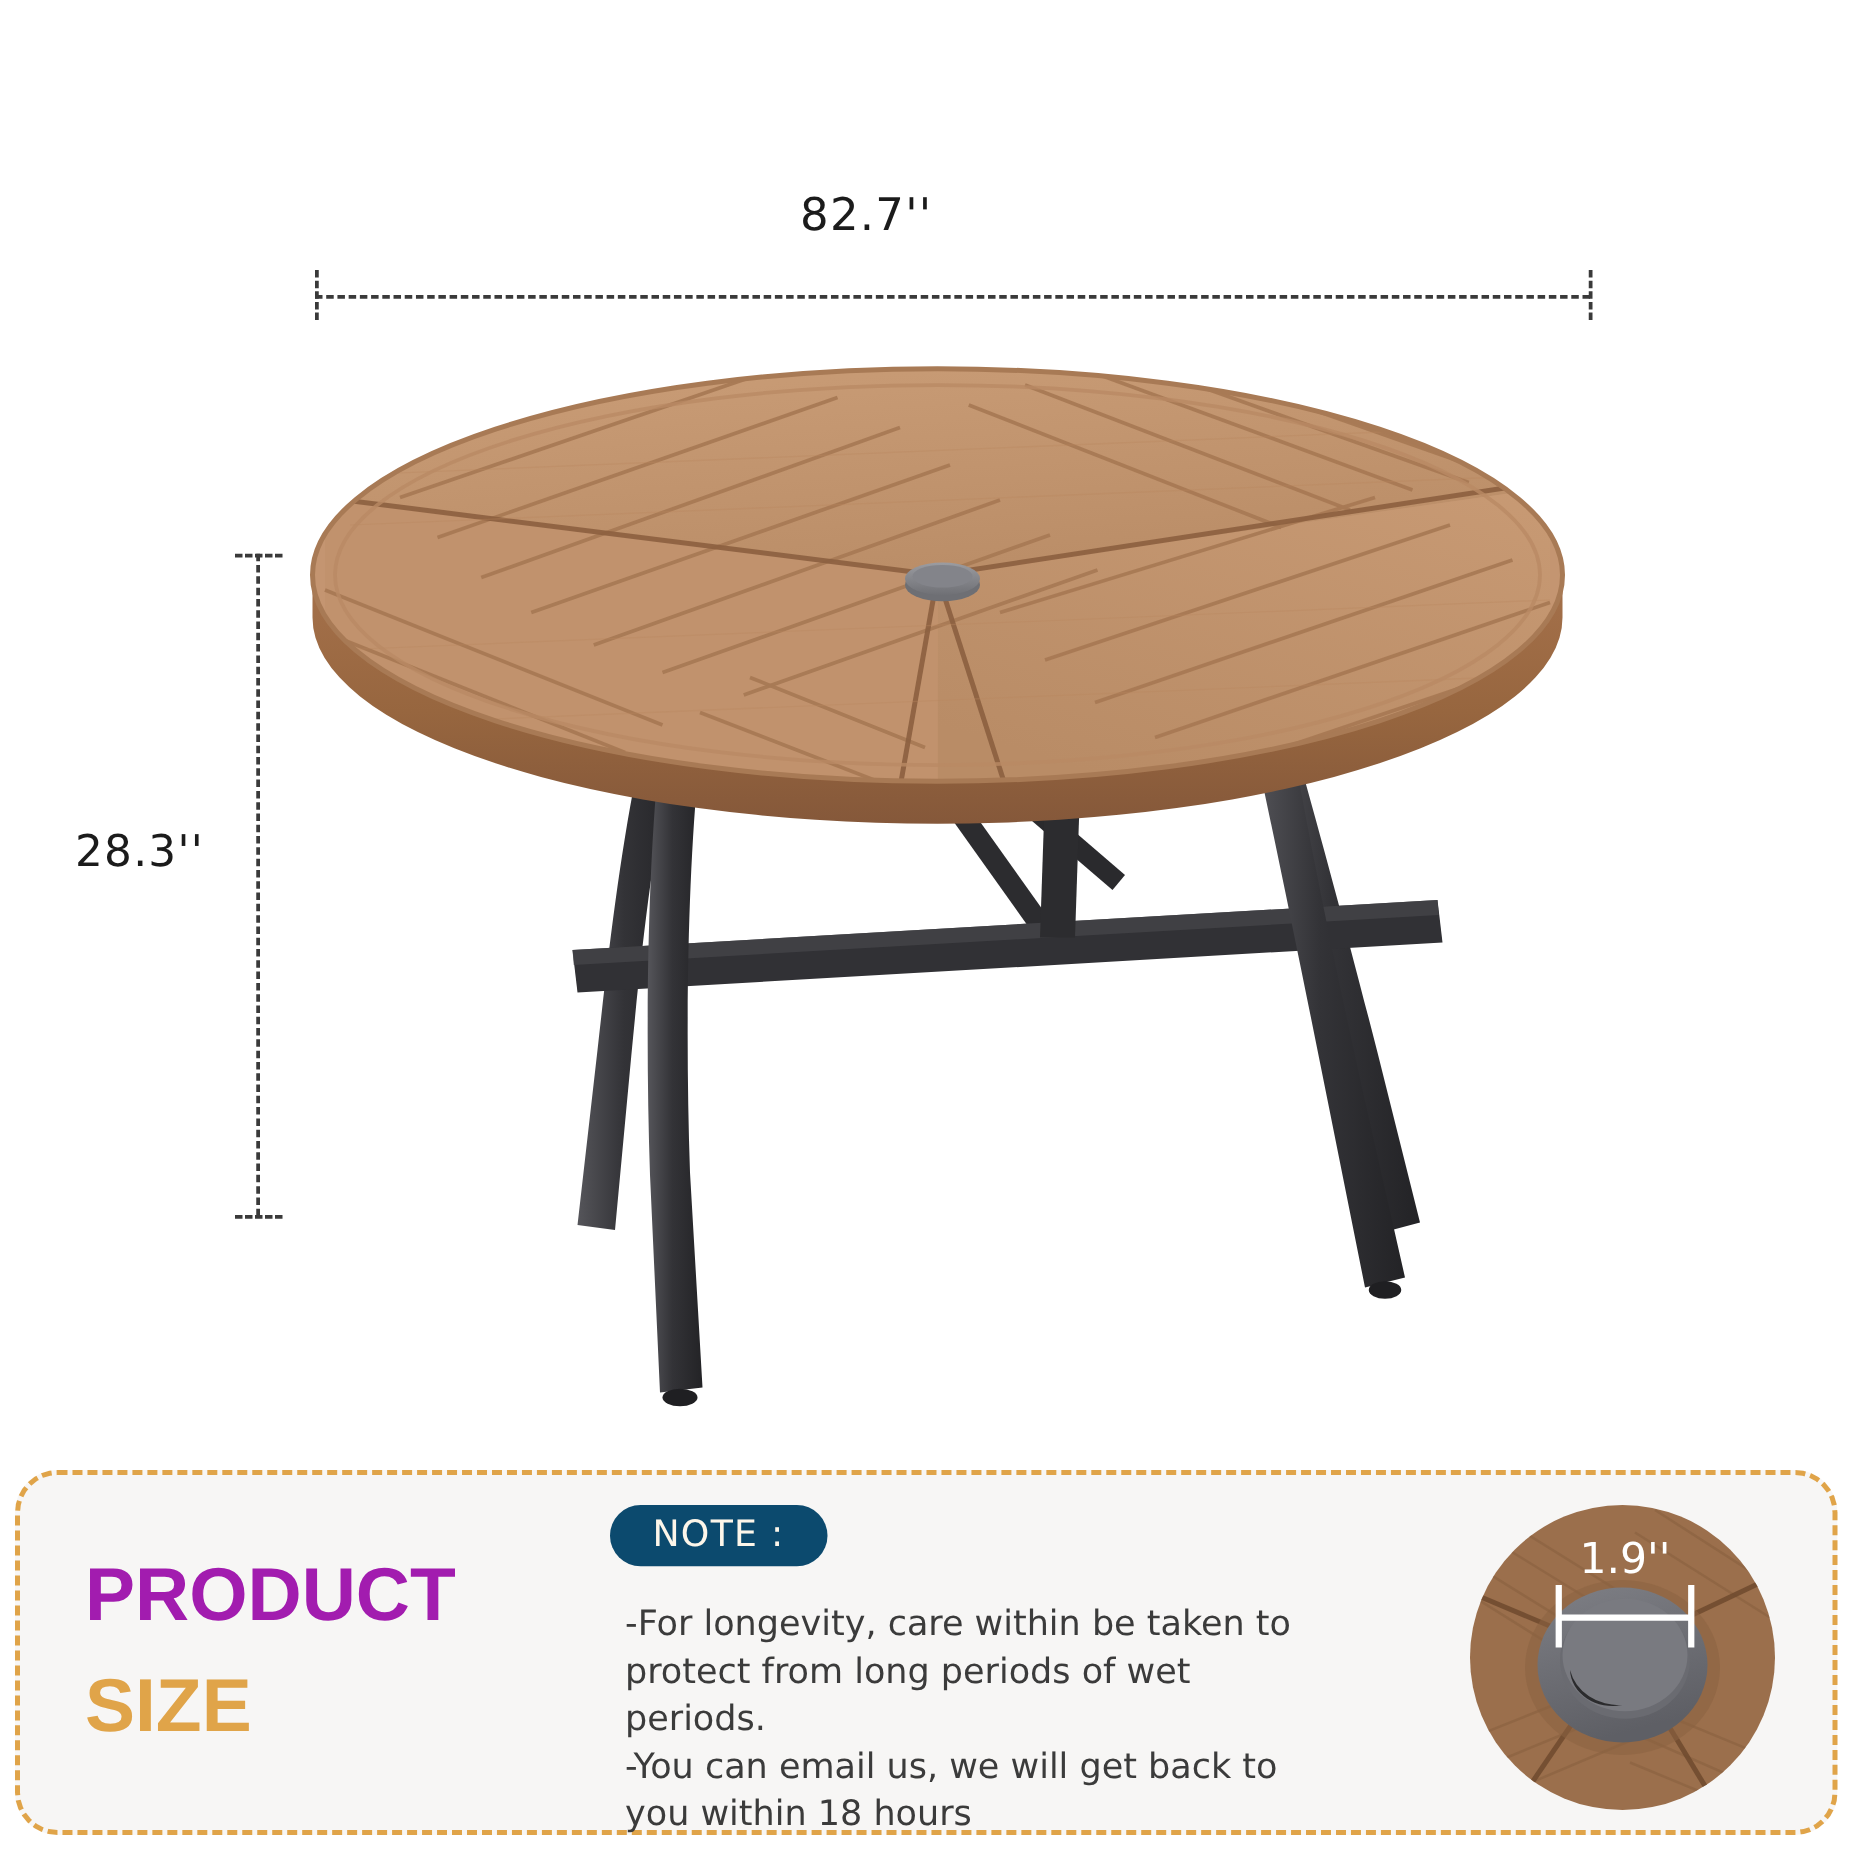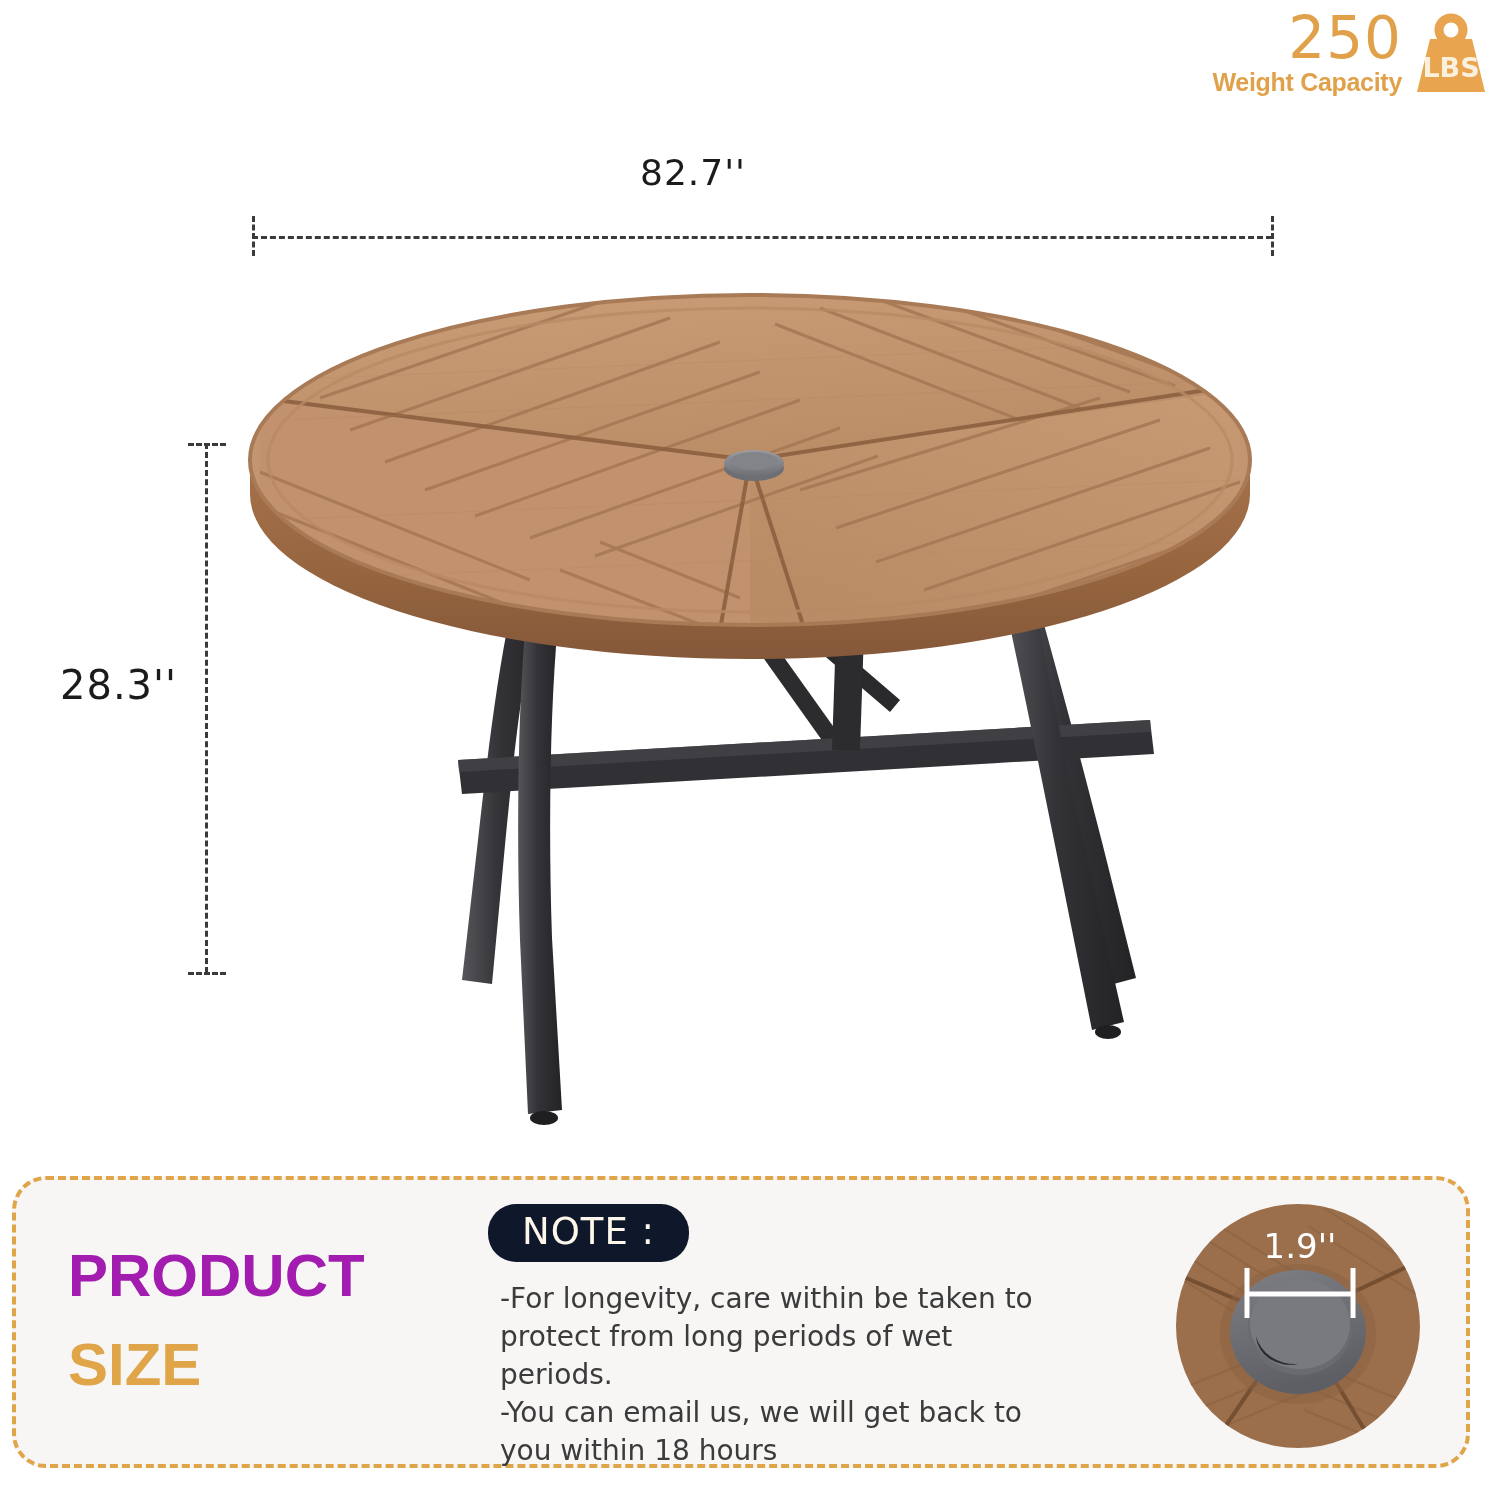--- a/index.html
+++ b/index.html
@@ -40,21 +40,21 @@
     position: absolute; left: 252px; top: 236px;
     width: 1020px; height: 0;
     border-top: 3px dashed #3a3a3a;
   }
   .tick-v {
     position: absolute; width: 0; height: 40px;
     border-left: 3px dashed #3a3a3a;
   }
   .dim-left-label {
     position: absolute; left: 60px; top: 662px;
-    font-size: 40px; color: #1b1b1b; letter-spacing: 1px;
+    font-size: 35px; color: #1b1b1b; letter-spacing: 1px;
     font-family: "DejaVu Sans", sans-serif;
   }
   .dim-left-line {
     position: absolute; left: 205px; top: 443px;
     width: 0; height: 530px;
     border-left: 3px dashed #3a3a3a;
   }
   .tick-h {
     position: absolute; height: 0; width: 38px;
     border-top: 3px dashed #3a3a3a;
@@ -77,49 +77,38 @@
   .ps-line1 {
     font-size: 60px; font-weight: bold; color: #a21caf;
     letter-spacing: 0px; line-height: 1.05;
   }
   .ps-line2 {
     font-size: 60px; font-weight: bold; color: #e0a449;
     letter-spacing: 0px; line-height: 1.05; margin-top: 26px;
   }
   .note-badge {
     position: absolute; left: 488px; top: 1204px;
-    background: #0f172a; color: #fdf6ea;
+    background: #0c4a6e; color: #fdf6ea;
     border-radius: 28px; padding: 6px 34px 9px 34px;
-    font-size: 37px; letter-spacing: 1px;
+    font-size: 29px; letter-spacing: 1px;
     font-family: "DejaVu Sans", sans-serif;
   }
   .note-body {
     position: absolute; left: 500px; top: 1280px; width: 560px;
     font-size: 28px; line-height: 1.36; color: #3b3b3b;
     font-family: "DejaVu Sans", sans-serif;
   }
   .note-body p { margin: 0; }
   .inset-wrap { position: absolute; left: 1148px; top: 1196px; width: 300px; height: 272px; }
 </style>
 </head>
 <body>
 
 <div class="stage">
 
-  <div class="weight-badge">
-    <div class="weight-text">
-      <div class="weight-number">250</div>
-      <div class="weight-label">Weight Capacity</div>
-    </div>
-    <svg class="weight-icon" viewBox="0 0 78 82">
-      <circle cx="39" cy="17" r="12" fill="none" stroke="#e8a44e" stroke-width="9"></circle>
-      <path d="M18 26 L60 26 L73 79 L5 79 Z" fill="#e8a44e" rx="3"></path>
-      <text x="39" y="64" font-family="DejaVu Sans, sans-serif" font-size="27" font-weight="bold" fill="#fbf0dc" text-anchor="middle">LBS</text>
-    </svg>
-  </div>
 
   <div class="dim-top-label">82.7''</div>
   <div class="dim-top-line"></div>
   <div class="tick-v" style="left:252px; top:216px;"></div>
   <div class="tick-v" style="left:1271px; top:216px;"></div>
 
   <div class="dim-left-label">28.3''</div>
   <div class="dim-left-line"></div>
   <div class="tick-h" style="left:188px; top:443px;"></div>
   <div class="tick-h" style="left:188px; top:972px;"></div>

